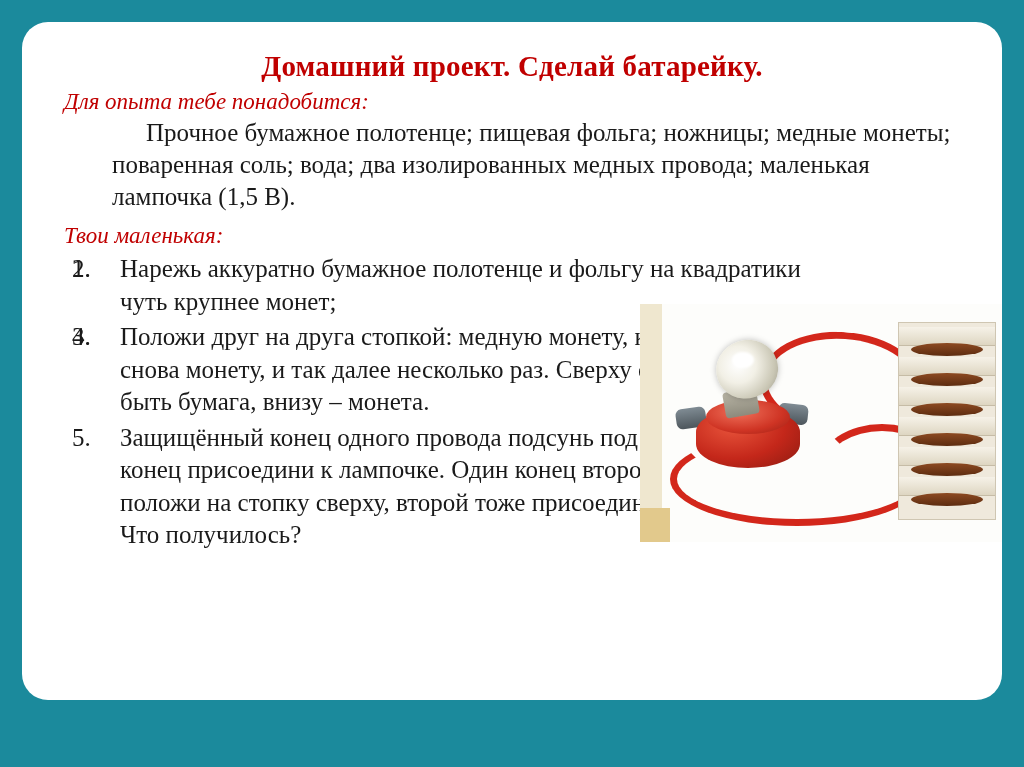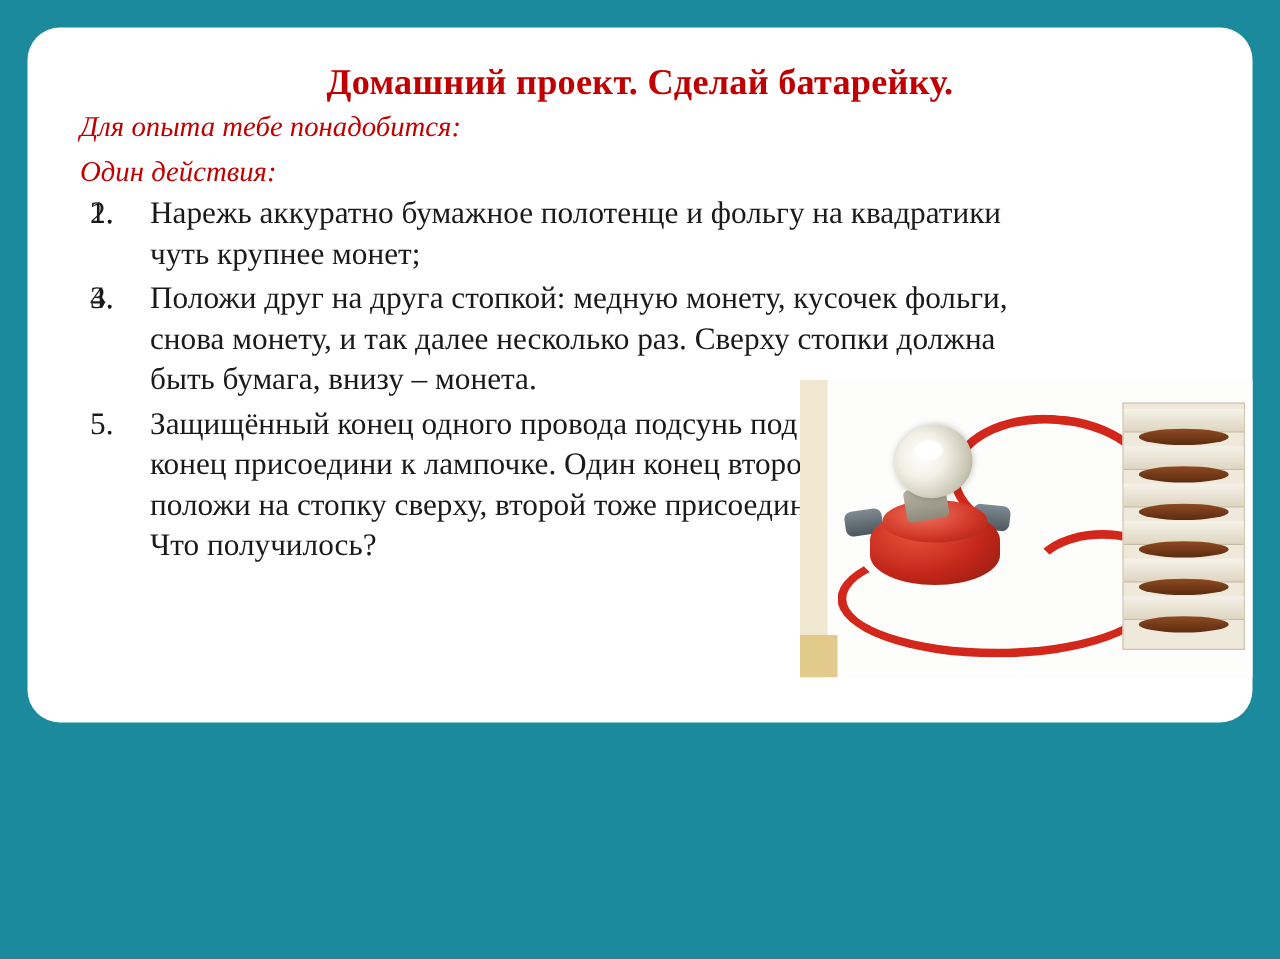--- a/index.html
+++ b/index.html
@@ -11,21 +11,21 @@
     height: 767px;
     background: #1b8a9c;
     font-family: "Liberation Serif", serif;
     overflow: hidden;
   }
   .slide {
     position: absolute;
     left: 22px;
     top: 22px;
     width: 980px;
-    height: 556px;
+    height: 678px;
     background: #ffffff;
     border-radius: 26px;
     box-sizing: border-box;
     overflow: hidden;
   }
   .title {
     text-align: center;
     font-family: "Liberation Serif", serif;
     font-weight: bold;
     font-size: 29px;
@@ -198,22 +198,25 @@
 <body>
 
 <div class="slide">
 
   <h1 class="title">Домашний проект. Сделай батарейку.</h1>
 
   <div class="content">
 
     <div class="lead">Для опыта тебе понадобится:</div>
 
-
-    <div class="steps-head">Один действия:</div>
+    <div class="materials">
+      <span class="indent-first">Прочное бумажное полотенце; пищевая фольга; ножницы; медные монеты; поваренная соль; вода; два изолированных медных провода; маленькая лампочка (1,5 В).</span>
+    </div>
+
+    <div class="steps-head">Твои маленькая:</div>
 
     <ol class="steps">
       <li>
         <span class="num">1.</span>
       </li>
       <li>
         <span class="num">2.</span>
         <span class="txt">Нарежь аккуратно бумажное полотенце и фольгу на квадратики чуть крупнее монет;</span>
       </li>
       <li>

